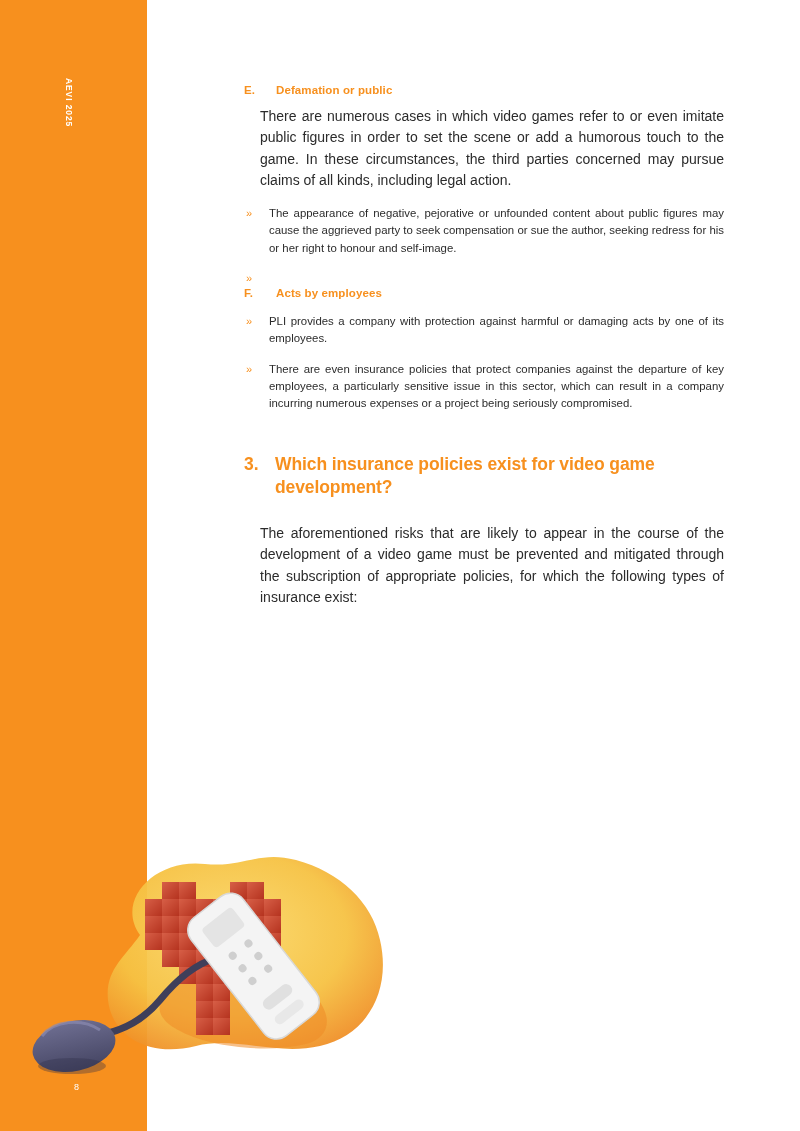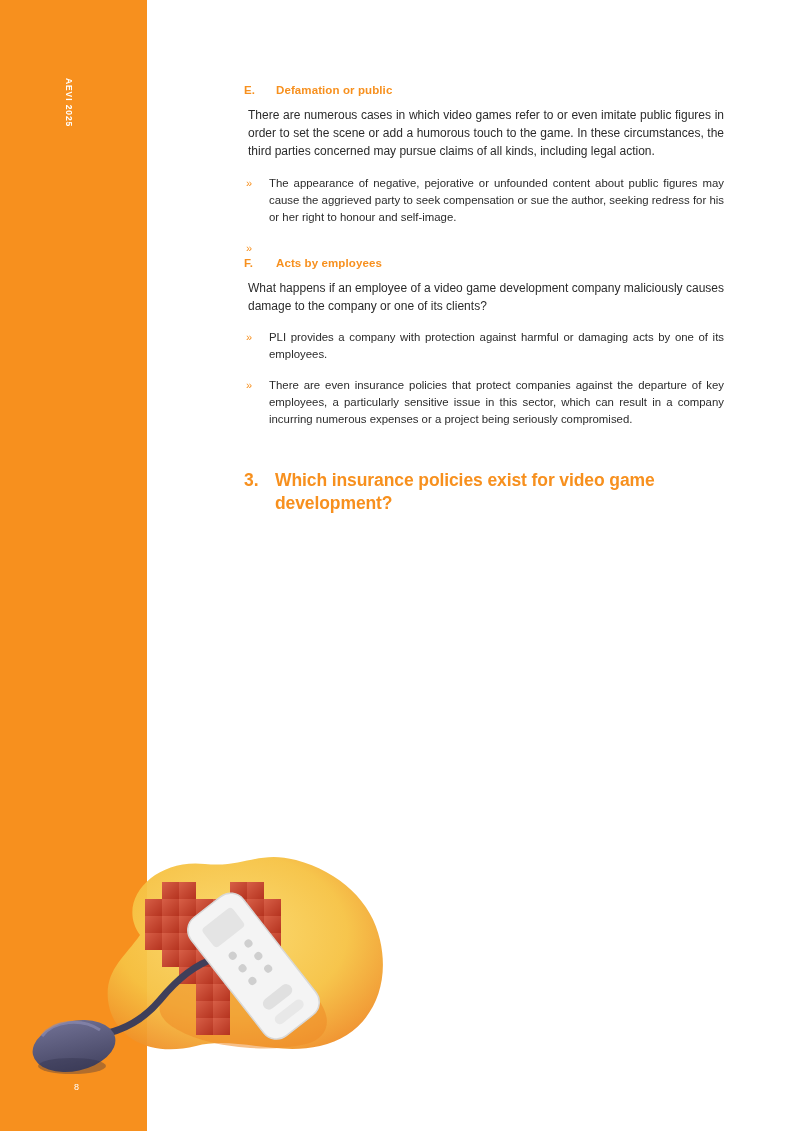--- a/index.html
+++ b/index.html
@@ -64,23 +64,23 @@
   }
   .sec-head .marker {
     width: 32px;
     flex: none;
   }
   #sec-e-block { margin-top: 84px; }
   #sec-f-block { margin-top: 30px; }
 
   p.body {
     color: #2b2b2b;
-    font-size: 12px;
+    font-size: 14px;
     line-height: 1.52;
-    margin: 10px 0 0 4px;
+    margin: 10px 0 0 16px;
     text-align: justify;
     text-justify: inter-word;
     hyphens: auto;
   }
 
   ul.bullets {
     list-style: none;
     margin: 14px 0 0 0;
     padding: 0;
   }
@@ -155,38 +155,38 @@
         <span class="chev">»</span>
       </li>
     </ul>
   </div>
 
   <div id="sec-f-block">
     <div class="sec-head">
       <span class="marker">F.</span>
       <span>Acts by employees</span>
     </div>
-    <p class="body">What happens if an employee of a video game development company maliciously causes damage to the company or one of its clients?</p>
     <ul class="bullets">
       <li>
         <span class="chev">»</span>
         <span>PLI provides a company with protection against harmful or damaging acts by one of its employees.</span>
       </li>
       <li>
         <span class="chev">»</span>
         <span>There are even insurance policies that protect companies against the departure of key employees, a particularly sensitive issue in this sector, which can result in a company incurring numerous expenses or a project being seriously compromised.</span>
       </li>
     </ul>
   </div>
 
   <div class="big-head">
     <span class="num">3.</span>
     <span class="txt">Which insurance policies exist for video game development?</span>
   </div>
 
+  <p class="body" id="intro-para">The aforementioned risks that are likely to appear in the course of the development of a video game must be prevented and mitigated through the subscription of appropriate policies, for which the following types of insurance exist:</p>
 
 </div>
 
 <div class="illustration">
   <svg viewBox="0 0 420 250" width="420" height="250" xmlns="http://www.w3.org/2000/svg">
     <defs>
       <radialGradient id="blobgrad" cx="45%" cy="40%" r="70%">
         <stop offset="0%" stop-color="#fbd96b"></stop>
         <stop offset="60%" stop-color="#f6c243"></stop>
         <stop offset="100%" stop-color="#ef8b26"></stop>

